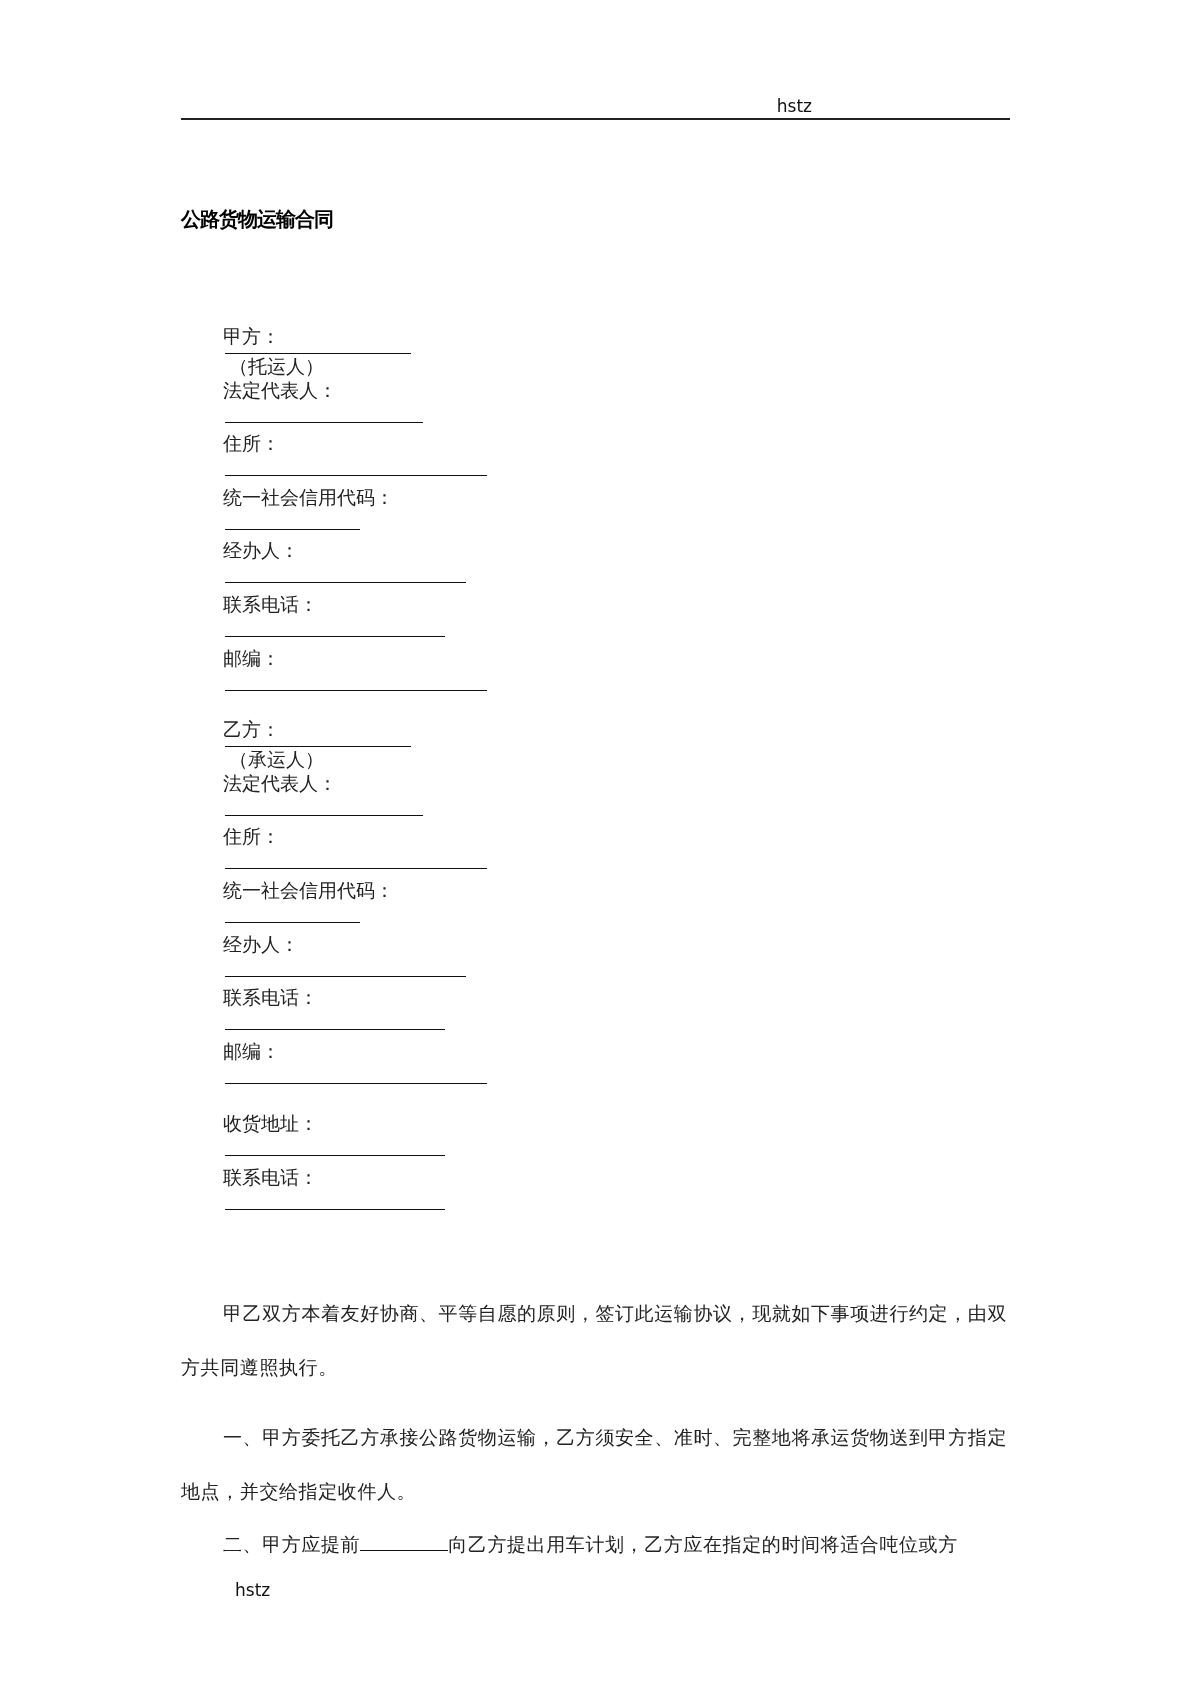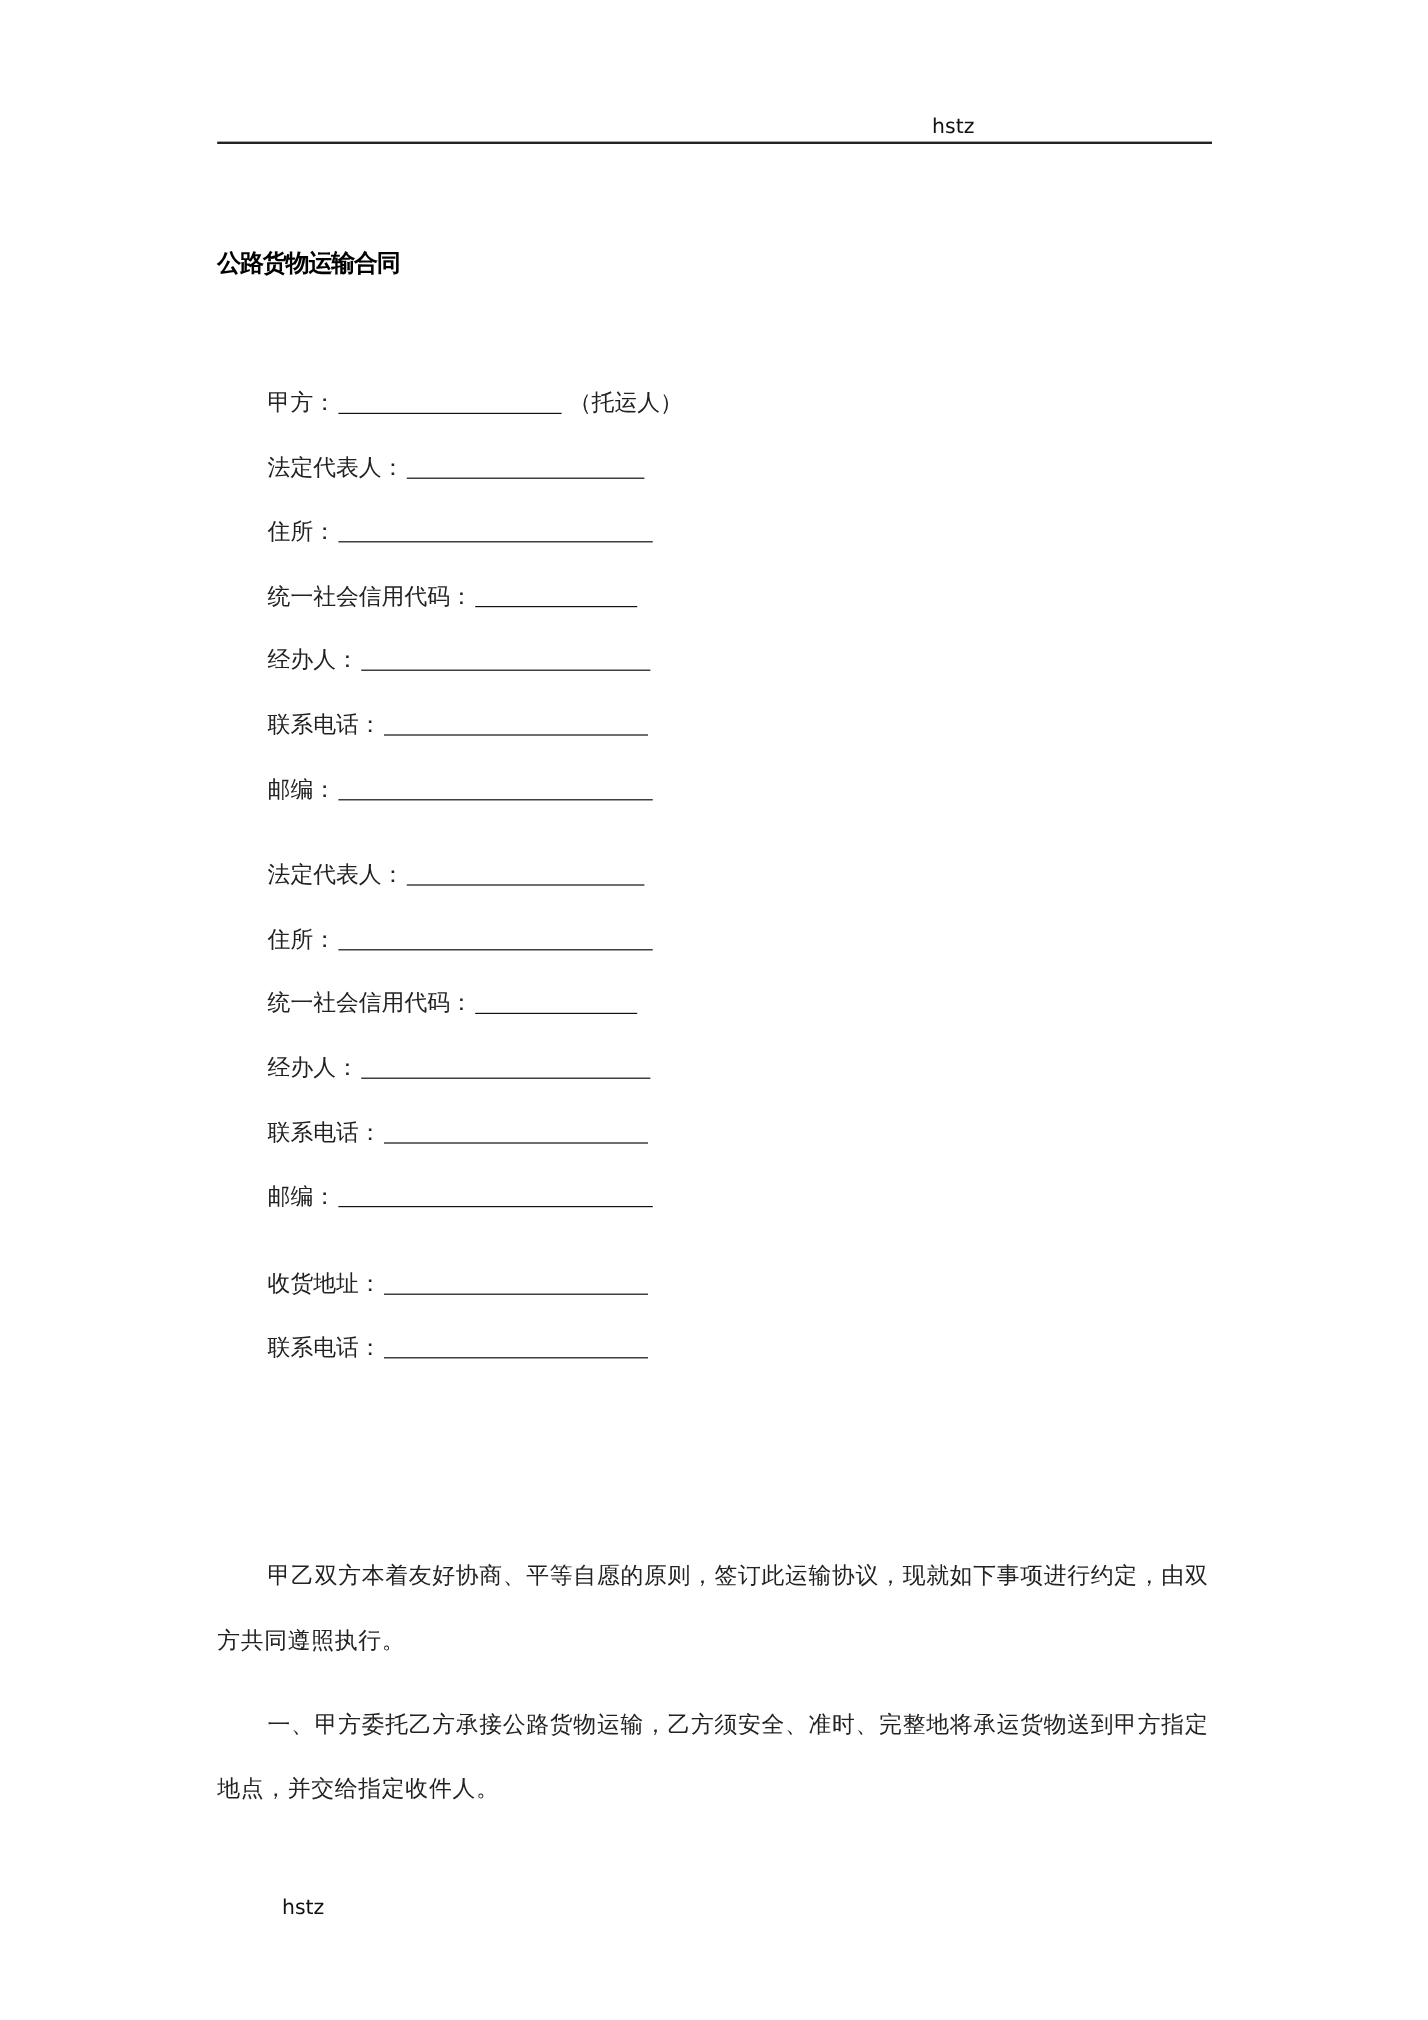--- a/index.html
+++ b/index.html
@@ -5,21 +5,21 @@
     html, body { margin: 0; padding: 0; background: #ffffff; }
     body { width: 1190px; height: 1683px; position: relative; overflow: hidden;
            font-family: "DejaVu Serif", "Liberation Serif", serif; color: #222; }
     .page { position: absolute; left: 0; top: 12px; width: 992px; height: 1683px; background: #fff; }
     .header-text { position: absolute; right: 180px; top: 84px; font-family: "DejaVu Sans", "Liberation Sans", sans-serif;
                    font-size: 17px; color: #111; }
     .header-rule { position: absolute; left: 181px; top: 106px; width: 829px; height: 2px; background: #222; }
     .title { position: absolute; left: 181px; top: 194px; font-family: "DejaVu Sans", "Liberation Sans", sans-serif;
              font-weight: bold; font-size: 20px; color: #000; letter-spacing: -1px; }
     .form { position: absolute; left: 223px; top: 312px; width: 600px; }
-    .row { height: 53.6px; display: flex; align-items: flex-start; font-size: 19px; line-height: 24px; color: #222; }
+    .row { height: 53.6px; display: flex; align-items: flex-start; font-size: 19px; line-height: 24px; color: #222; flex-direction: column; }
     .row .lbl { white-space: nowrap; }
     .row .blank { display: inline-block; border-bottom: 1.5px solid #111; height: 20px; margin-left: 2px; }
     .row .suffix { white-space: nowrap; margin-left: 6px; }
     .gap1 { height: 18px; }
     .gap2 { height: 19px; }
     .para { position: absolute; left: 181px; width: 842px; font-size: 19px; line-height: 53.5px; color: #222; letter-spacing: 0.6px; }
     .para .indent { display: inline-block; width: 42px; }
     .inline-blank { display: inline-block; width: 88px; border-bottom: 1.5px solid #111; height: 20px; vertical-align: baseline; }
     .footer-text { position: absolute; left: 235px; top: 1568px; font-family: "DejaVu Sans", "Liberation Sans", sans-serif;
                    font-size: 17px; color: #111; }
@@ -62,20 +62,25 @@
       <span class="blank" style="width:220px"></span>
     </div>
     <div class="row">
       <span class="lbl">邮编：</span>
       <span class="blank" style="width:262px"></span>
     </div>
 
     <div class="gap1"></div>
 
     <div class="row">
+      <span class="lbl">乙方：</span>
+      <span class="blank" style="width:186px"></span>
+      <span class="suffix">（承运人）</span>
+    </div>
+    <div class="row">
       <span class="lbl">法定代表人：</span>
       <span class="blank" style="width:198px"></span>
     </div>
     <div class="row">
       <span class="lbl">住所：</span>
       <span class="blank" style="width:262px"></span>
     </div>
     <div class="row">
       <span class="lbl">统一社会信用代码：</span>
       <span class="blank" style="width:135px"></span>
@@ -106,15 +111,18 @@
   </div>
 
   <div class="para" style="top:1399px;">
     <span class="indent"></span><span>一、甲方委托乙方承接公路货物运输，乙方须安全、准时、完整地将承运货物送到甲方指定地点，并交给指定收件人。</span>
   </div>
 
   <div class="para" style="top:1275px;">
     <span class="indent"></span><span>甲乙双方本着友好协商、平等自愿的原则，签订此运输协议，现就如下事项进行约定，由双方共同遵照执行。</span>
   </div>
 
+  <div class="para" style="top:1506px;">
+    <span class="indent"></span><span>二、甲方应提前</span><span class="inline-blank"></span><span>向乙方提出用车计划，乙方应在指定的时间将适合吨位或方</span>
+  </div>
 
   <div class="footer-text">hstz</div>
 </div>
 
 </body></html>

